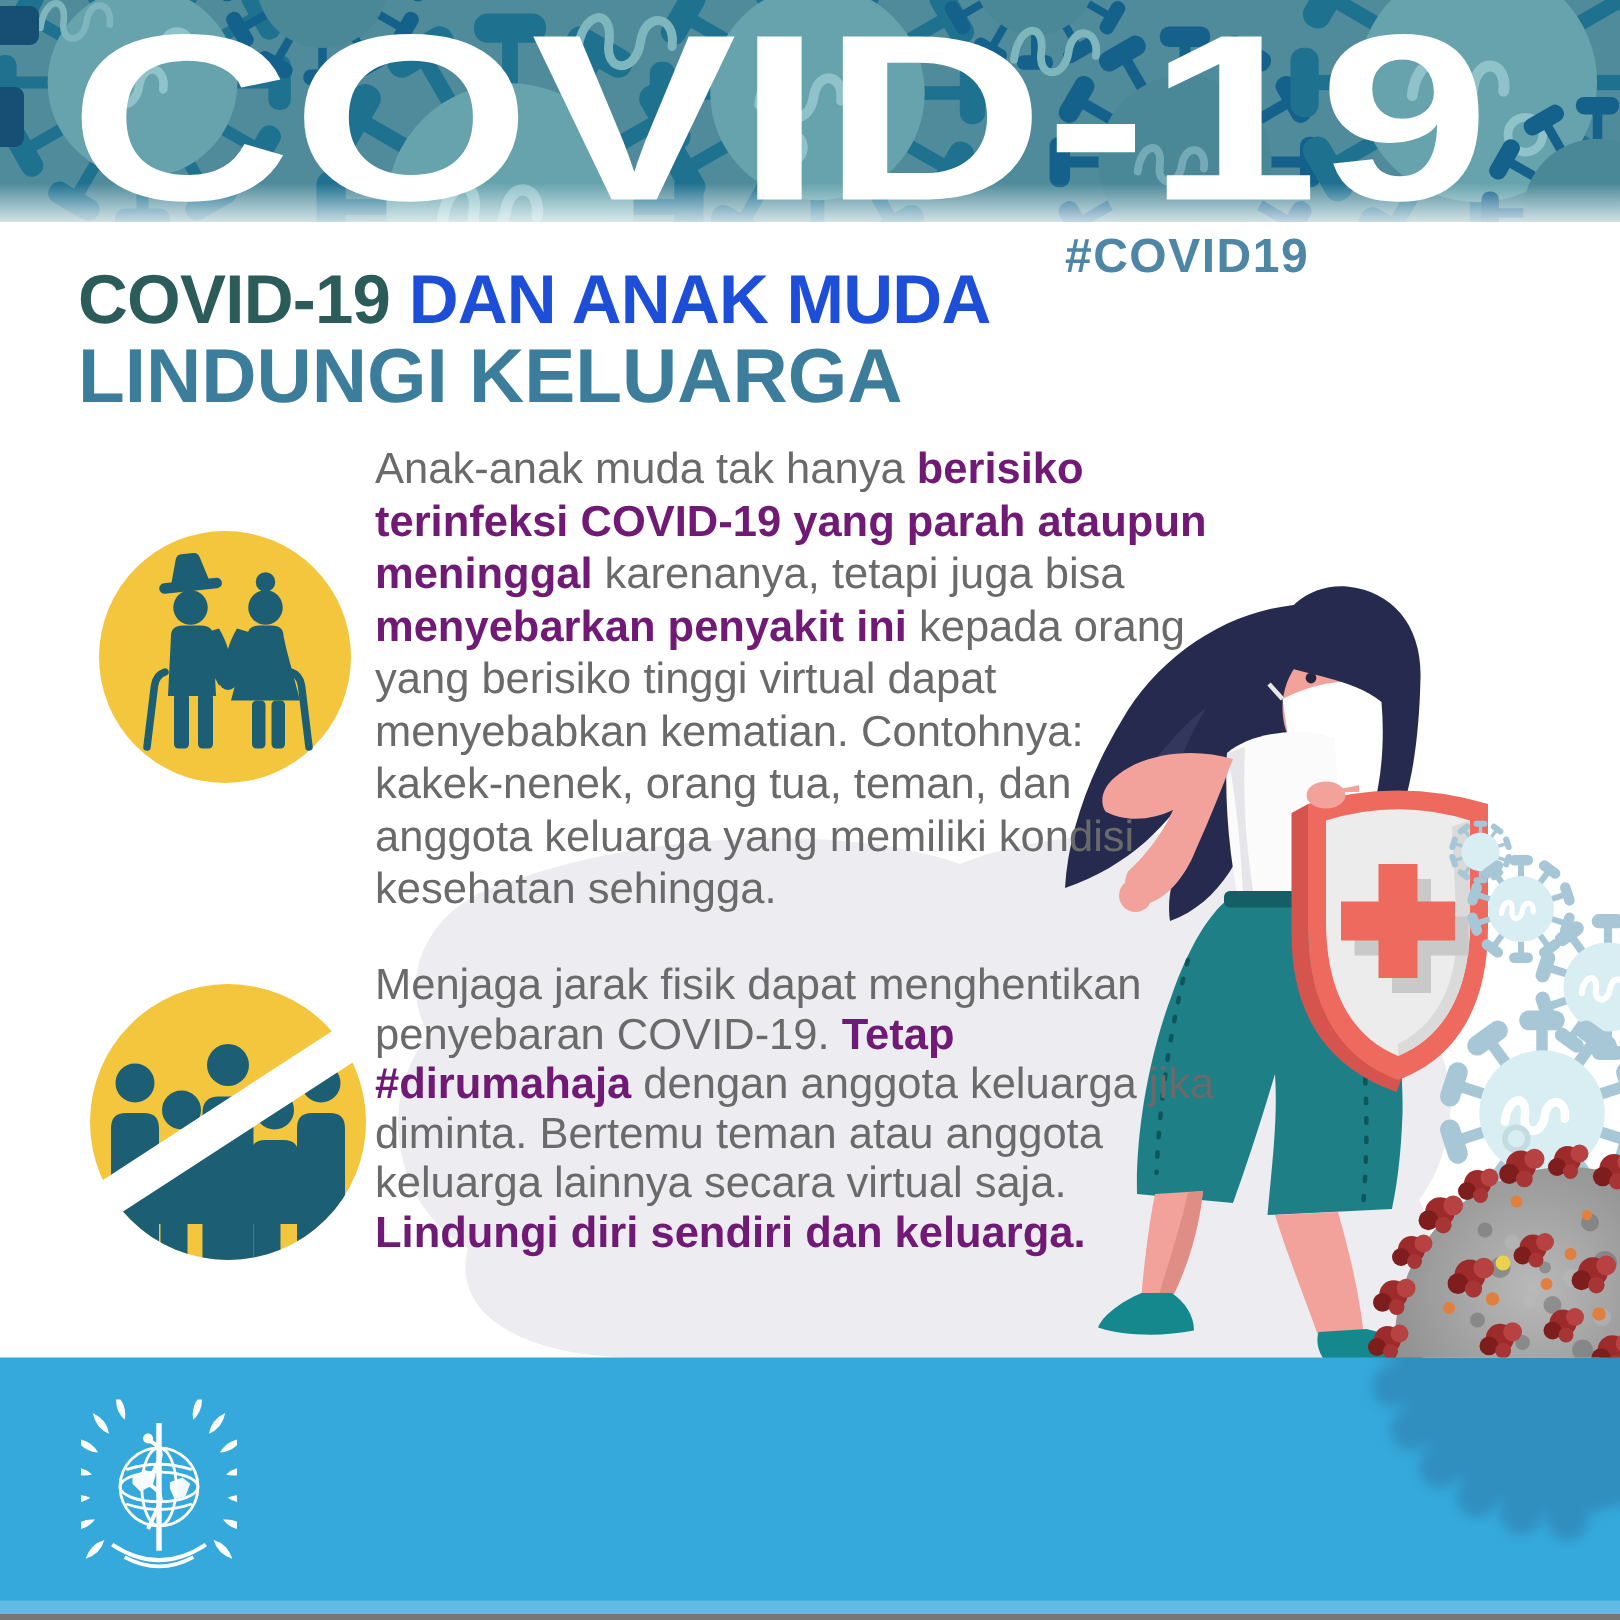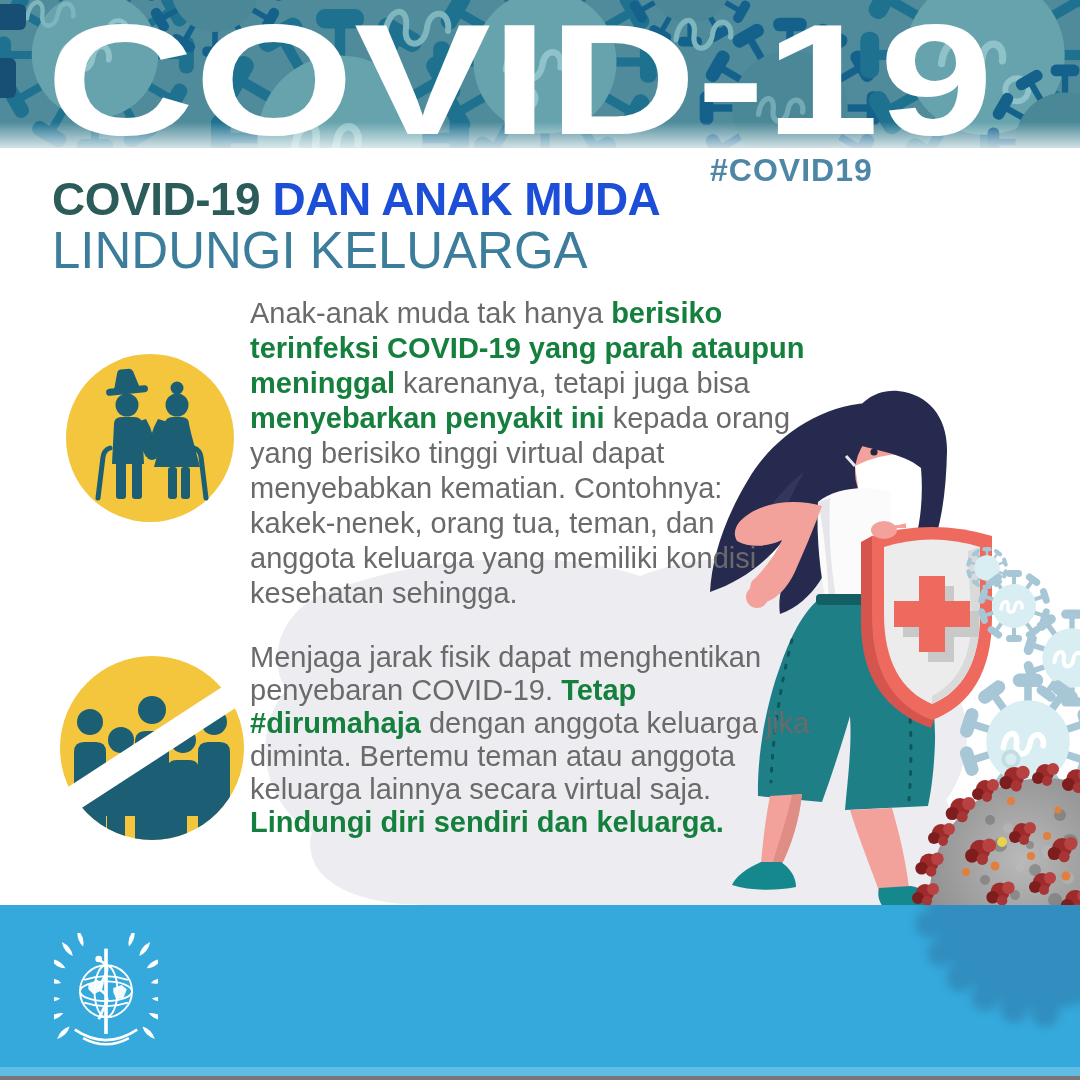--- a/index.html
+++ b/index.html
@@ -18,27 +18,27 @@
     color:#ffffff;letter-spacing:0px;transform:scaleX(1.30);transform-origin:left top;
     white-space:nowrap;
   }
   
   .hashtag{position:absolute;left:710px;top:152px;font-size:32px;font-weight:bold;
     letter-spacing:1px;color:#4e87a5;z-index:10;}
   .headline{position:absolute;left:52px;top:172px;font-size:46px;font-weight:bold;
     letter-spacing:-0.5px;white-space:nowrap;z-index:10;}
   .headline .part1{color:#2b5c5a;}
   .headline .part2{color:#1d4ed8;}
-  .subtitle{position:absolute;left:52px;top:221px;font-size:51px;font-weight:normal;
+  .subtitle{position:absolute;left:52px;top:221px;font-size:51px;font-weight:bold;
     color:#3b7d9b;white-space:nowrap;z-index:10;}
   
   .para{position:absolute;left:250px;color:#6a6a6a;font-size:29px;white-space:nowrap;z-index:10;}
   .para .tline{line-height:35px;}
   .para.p2 .tline{line-height:33px;}
-  .para .b{font-weight:bold;color:#15803d;}
+  .para .b{font-weight:bold;color:#701a75;}
   .p1{top:296px;}
   .p2{top:641px;}
   
   .icon-box{position:absolute;z-index:4;}
   .icon1{left:64px;top:350px;}
   .icon2{left:52px;top:648px;}
   
   .illus{position:absolute;left:0;top:0;z-index:2;pointer-events:none;}
   
   .virus-real{position:absolute;left:0;top:0;z-index:6;pointer-events:none;}

